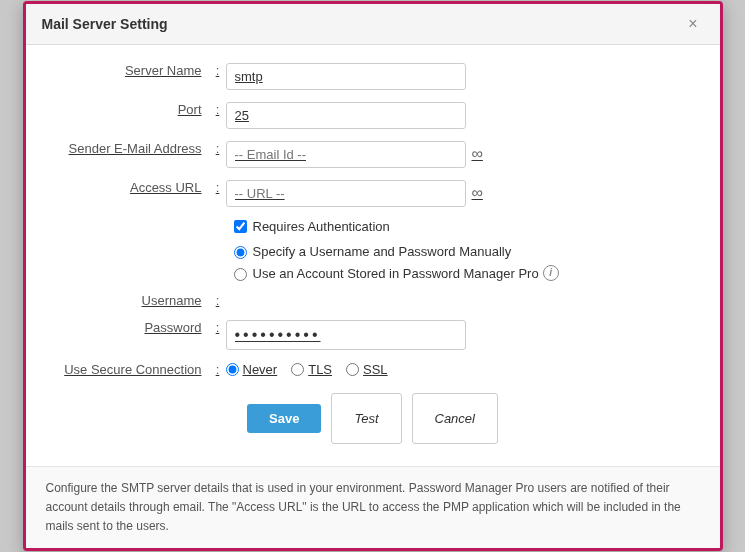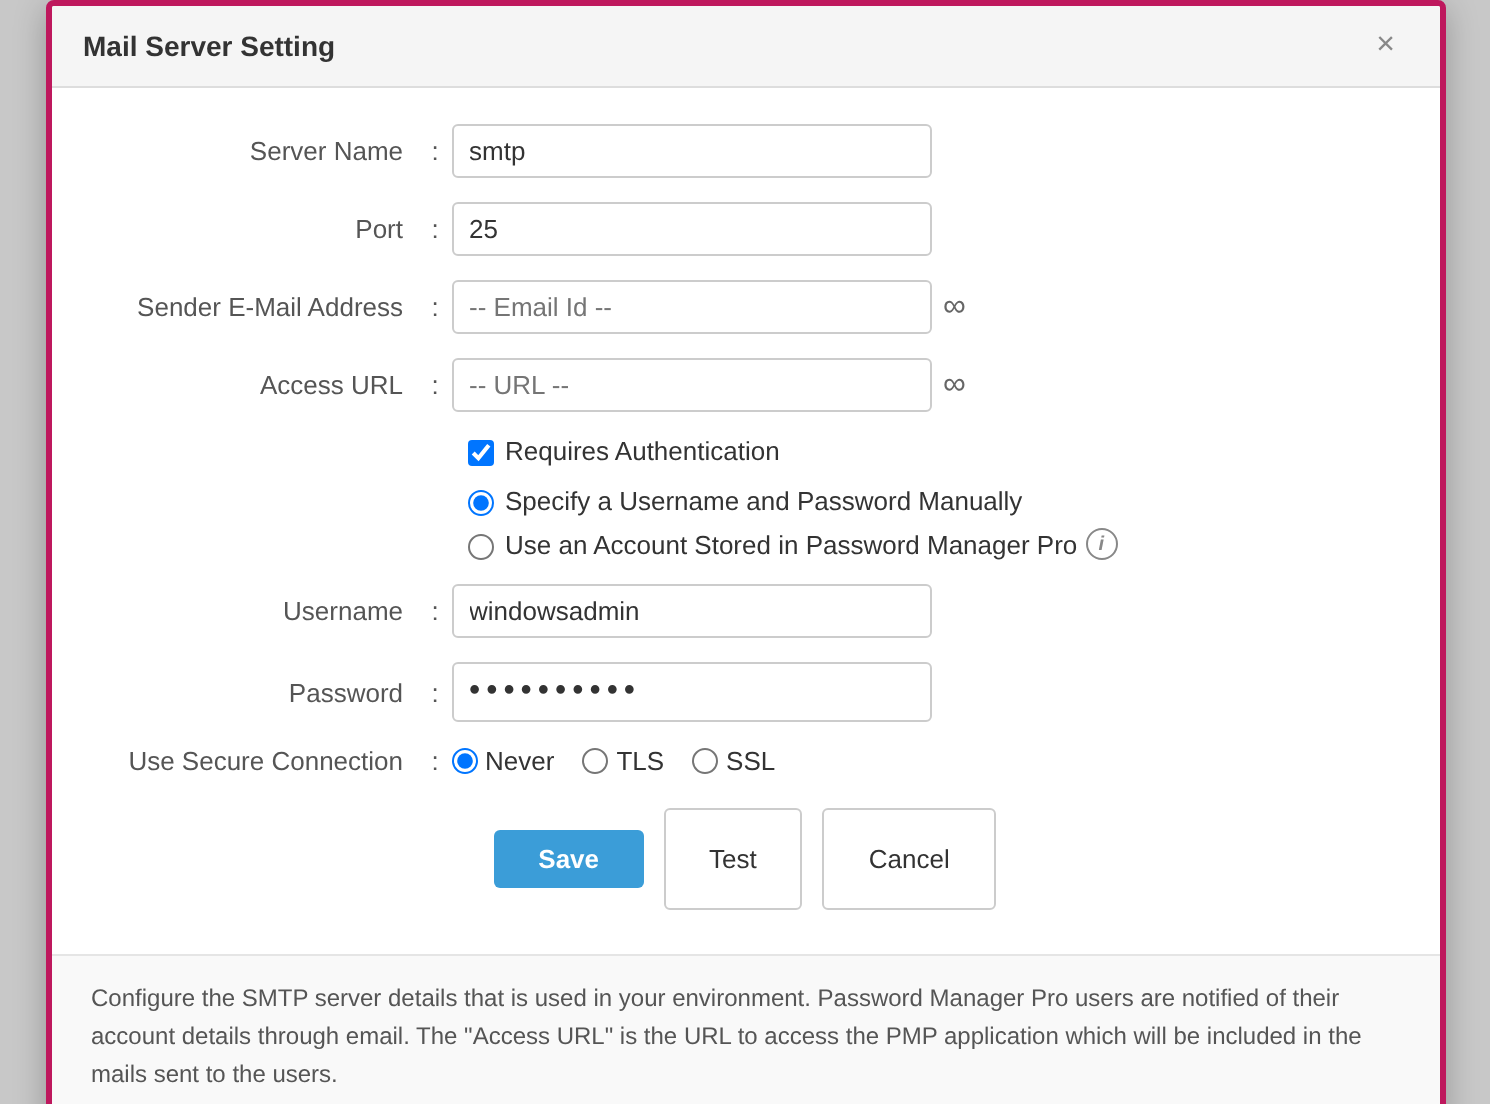--- a/index.html
+++ b/index.html
@@ -41,22 +41,22 @@
       cursor: pointer;
       color: #888;
       line-height: 1;
       padding: 2px 6px;
     }
     .dialog-body {
       padding: 18px 24px 12px 24px;
     }
     .form-row {
       display: flex;
-      align-items: center;
       margin-bottom: 12px;
+      text-decoration: underline;
     }
     .form-label {
       text-align: right;
       width: 160px;
       min-width: 160px;
       padding-right: 8px;
       color: #555;
       font-size: 13px;
     }
     .colon {
@@ -82,21 +82,21 @@
     .icon-btn {
       background: none;
       border: none;
       cursor: pointer;
       margin-left: 6px;
       font-size: 16px;
       color: #666;
     }
     .checkbox-row {
       display: flex;
-      align-items: flex-end;
+      align-items: center;
       margin-left: 184px;
       margin-bottom: 10px;
     }
     .checkbox-row input[type="checkbox"] {
       margin-right: 6px;
       cursor: pointer;
     }
     .radio-group {
       margin-left: 184px;
       margin-bottom: 12px;
@@ -155,20 +155,21 @@
       font-weight: bold;
     }
     .btn-test, .btn-cancel {
       background: #fff;
       color: #333;
       border: 1px solid #ccc;
       border-radius: 3px;
       padding: 17px 22px;
       font-size: 13px;
       cursor: pointer;
+      font-style: italic;
     }
     .dialog-footer {
       background: #f9f9f9;
       border-top: 1px solid #e5e5e5;
       padding: 12px 20px;
       font-size: 12px;
       color: #555;
       line-height: 1.6;
     }
     .password-dots {
@@ -235,23 +236,20 @@
       <div class="radio-option">
         <input type="radio" name="authMethod" id="radioPasswordManager" style="">
         <label for="radioPasswordManager">Use an Account Stored in Password Manager Pro</label>
         <span class="info-icon">i</span>
       </div>
     </div>
 
     <div class="form-row">
       <span class="form-label">Username</span>
       <span class="colon">:</span>
-      <div class="form-input-wrap">
-        <input class="form-input" type="text" value="windowsadmin" style="">
-      </div>
     </div>
 
     <div class="form-row">
       <span class="form-label">Password</span>
       <span class="colon">:</span>
       <div class="form-input-wrap">
         <input class="form-input password-dots" type="password" value="••••••••••" style="">
       </div>
     </div>
 

